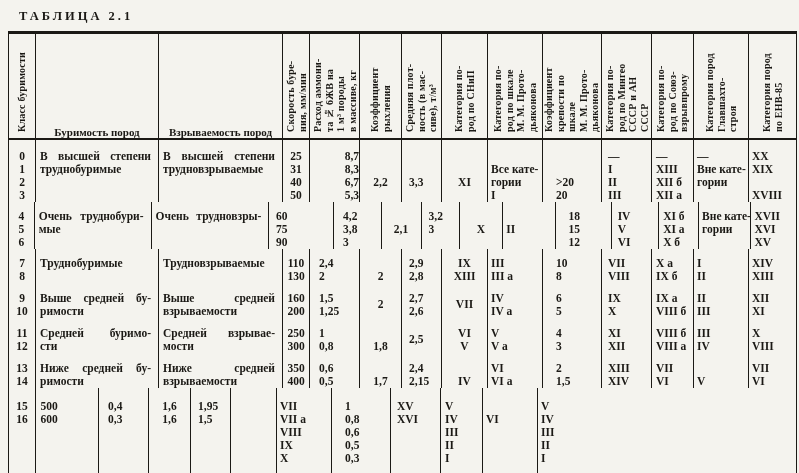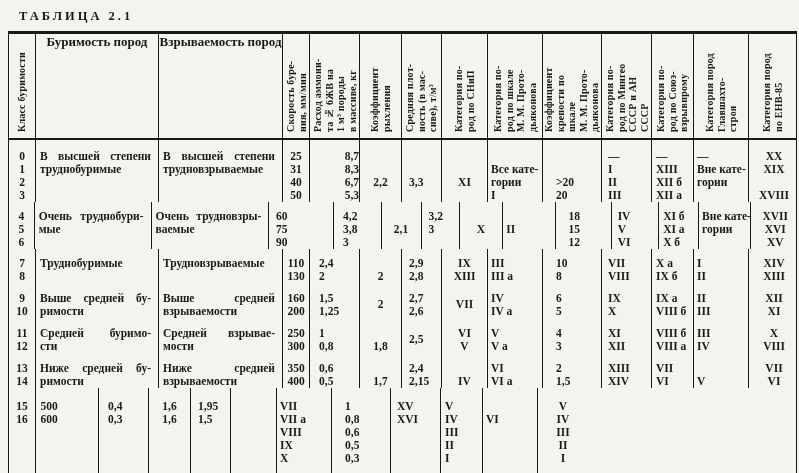--- a/index.html
+++ b/index.html
@@ -7,36 +7,36 @@
         font-family:"Liberation Serif","DejaVu Serif",serif;color:#1b1915;font-weight:bold;}
   .title{position:absolute;left:19px;top:9px;font-size:12.5px;letter-spacing:3px;white-space:nowrap;}
   .tbl{position:absolute;left:8px;top:31px;width:789px;box-sizing:border-box;
        border-top:3px solid #1b1915;border-left:1px solid #1b1915;border-right:1px solid #1b1915;}
   .thead{display:flex;height:106px;border-bottom:2px solid #1b1915;box-sizing:border-box;}
   .hc{box-sizing:border-box;border-left:1px solid #1b1915;height:100%;display:flex;overflow:hidden;}
   .hc:first-child{border-left:none;}
   .hc.vert{justify-content:center;}
   .vtext{writing-mode:vertical-rl;transform:rotate(180deg);height:100%;padding-top:6px;box-sizing:border-box;}
   .vtext div{line-height:11.5px;font-size:10px;white-space:nowrap;letter-spacing:0.2px;}
-  .hc.horiz{align-items:flex-start;justify-content:center;text-align:center;font-size:13px;}
+  .hc.horiz{align-items:flex-end;justify-content:center;text-align:center;font-size:11px;}
   .grow{display:flex;box-sizing:border-box;--pt:9px;}
   .cell{box-sizing:border-box;border-left:1px solid #1b1915;height:100%;overflow:hidden;padding-top:var(--pt);}
   .cell:first-child{border-left:none;}
   .ln{height:13px;line-height:13px;font-size:11.5px;white-space:nowrap;}
   .col-cls .ln,.col-speed .ln,.col-loos .ln,.col-snip .ln{text-align:center;}
   .col-drill .ln,.col-blast .ln{white-space:normal;text-align:justify;text-align-last:justify;
        padding-left:4px;padding-right:7px;overflow:hidden;}
   .col-ammo .ln{padding-left:9px;}
   .col-dens .ln{padding-left:7px;}
   .col-proto .ln{padding-left:3px;}
   .col-strength .ln{padding-left:13px;}
   .col-mingeo .ln{padding-left:6px;}
   .col-soyuz .ln{padding-left:4px;}
   .col-glav .ln{padding-left:3px;}
-  .col-env .ln{padding-left:3px;text-align:center;}
+  .col-env .ln{padding-left:3px;}
 </style>
 </head>
 <body>
 
 <div class="page">
   <div class="title">ТАБЛИЦА 2.1</div>
   <div class="tbl">
     <div class="thead">
         <div class="hc vert" style="width: 26px;">
           <div class="vtext">
@@ -216,21 +216,20 @@
             <div class="ln">4</div>
             <div class="ln">5</div>
             <div class="ln">6</div>
           </div>
           <div class="cell col-drill" style="width: 123px;">
             <div class="ln">Очень труднобури-</div>
             <div class="ln">мые</div>
           </div>
           <div class="cell col-blast" style="width: 124px;">
             <div class="ln">Очень трудновзры-</div>
-            <div class="ln">ваемые</div>
           </div>
           <div class="cell col-speed" style="width: 27px;">
             <div class="ln">60</div>
             <div class="ln">75</div>
             <div class="ln">90</div>
           </div>
           <div class="cell col-ammo" style="width: 50px; margin-left: 39px;">
             <div class="ln">4,2</div>
             <div class="ln">3,8</div>
             <div class="ln">3</div>

